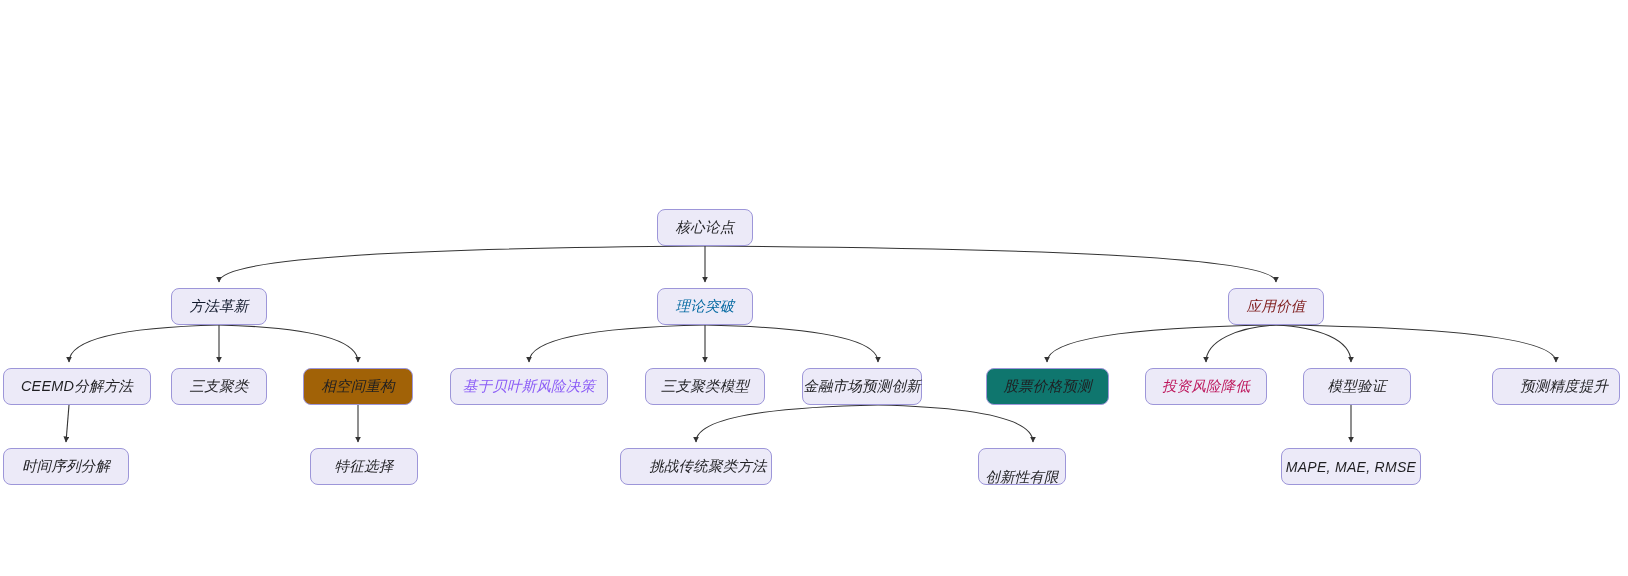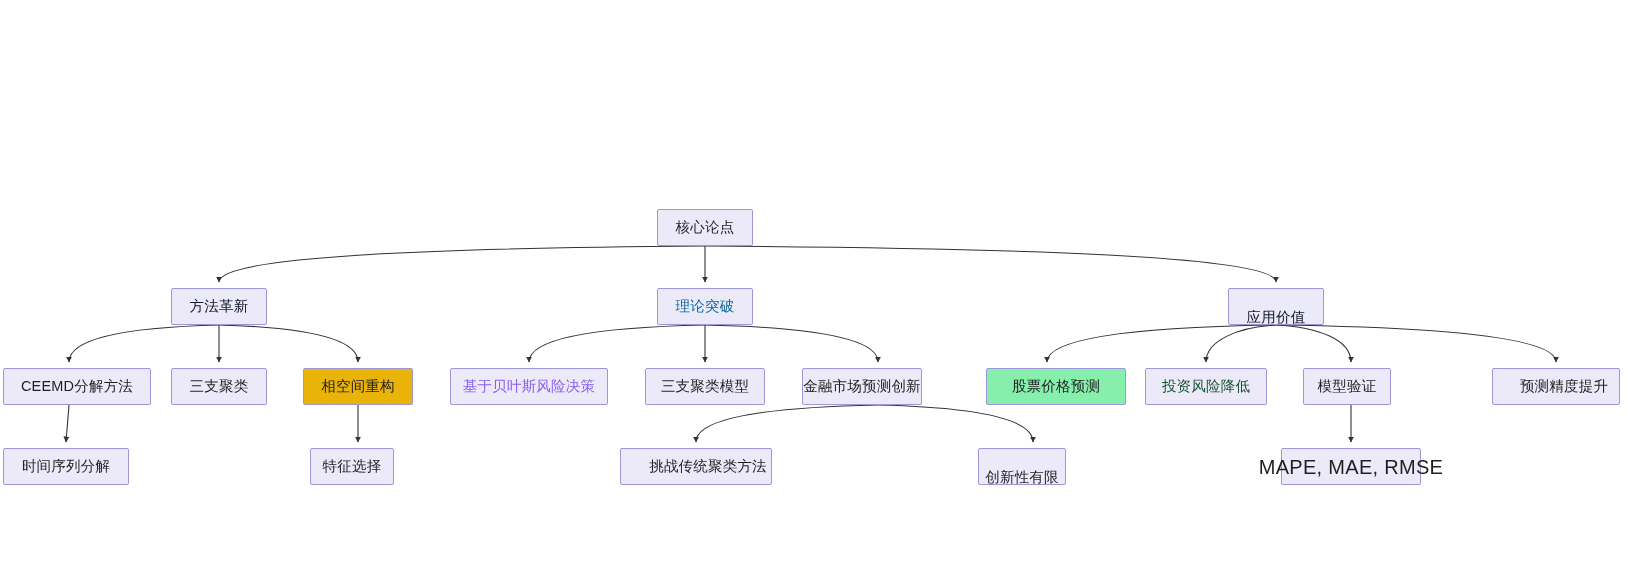--- a/index.html
+++ b/index.html
@@ -24,36 +24,37 @@
     top: 0;
     width: 1628px;
     height: 576px;
     pointer-events: none;
   }
   .node {
     position: absolute;
     box-sizing: border-box;
     background: #ECEAF8;
     border: 1px solid #9D96D9;
-    border-radius: 2px;
+    border-radius: 8px;
     display: flex;
     align-items: center;
     justify-content: center;
     color: #1f1f22;
     font-size: 14.5px;
     line-height: 1;
     white-space: nowrap;
     letter-spacing: 0.2px;
+    font-style: italic;
   }
   .node .label {
     display: block;
     padding: 0 4px;
   }
   .node.latin .label {
-    font-size: 20px;
+    font-size: 14px;
     letter-spacing: 0.3px;
   }
 </style>
 </head>
 <body>
 
 <div id="canvas">
   <svg id="edge-layer" viewBox="0 0 1628 576" xmlns="http://www.w3.org/2000/svg">
     <defs>
       <marker id="arrow" viewBox="0 0 10 10" refX="9" refY="5" markerWidth="5.5" markerHeight="5.5" orient="auto-start-reverse">
@@ -84,57 +85,57 @@
   <div id="node-layer">
       <div class="node" style="left: 657px; top: 209px; width: 96px; height: 37px; background: rgb(236, 234, 248); border-color: rgb(157, 150, 217); color: rgb(31, 31, 34);">
         <span class="label">核心论点</span>
       </div>
       <div class="node" style="left: 171px; top: 288px; width: 96px; height: 37px; background: rgb(236, 234, 248); border-color: rgb(157, 150, 217); color: #0f172a;">
         <span class="label">方法革新</span>
       </div>
       <div class="node" style="left: 657px; top: 288px; width: 96px; height: 37px; background: rgb(236, 234, 248); border-color: rgb(157, 150, 217); color: #0369a1;">
         <span class="label">理论突破</span>
       </div>
-      <div class="node" style="left: 1228px; top: 288px; width: 96px; height: 37px; background: rgb(236, 234, 248); border-color: rgb(157, 150, 217); color: #0f172a; align-items: flex-end;">
+      <div class="node" style="left: 1228px; top: 288px; width: 96px; height: 37px; background: rgb(236, 234, 248); border-color: rgb(157, 150, 217); color: #7f1d1d;">
         <span class="label">应用价值</span>
       </div>
       <div class="node" style="left: 3px; top: 368px; width: 148px; height: 37px; background: rgb(236, 234, 248); border-color: rgb(157, 150, 217); color: rgb(31, 31, 34);">
         <span class="label">CEEMD分解方法</span>
       </div>
       <div class="node" style="left: 171px; top: 368px; width: 96px; height: 37px; background: rgb(236, 234, 248); border-color: rgb(157, 150, 217); color: rgb(31, 31, 34);">
         <span class="label">三支聚类</span>
       </div>
-      <div class="node" style="left: 303px; top: 368px; width: 110px; height: 37px; background: #eab308; border-color: rgb(157, 150, 217); color: rgb(31, 31, 34);">
+      <div class="node" style="left: 303px; top: 368px; width: 110px; height: 37px; background: #a16207; border-color: rgb(157, 150, 217); color: rgb(31, 31, 34);">
         <span class="label">相空间重构</span>
       </div>
       <div class="node" style="left: 450px; top: 368px; width: 158px; height: 37px; background: rgb(236, 234, 248); border-color: rgb(157, 150, 217); color: #8b5cf6;">
         <span class="label">基于贝叶斯风险决策</span>
       </div>
       <div class="node" style="left: 645px; top: 368px; width: 120px; height: 37px; background: rgb(236, 234, 248); border-color: rgb(157, 150, 217); color: rgb(31, 31, 34);">
         <span class="label">三支聚类模型</span>
       </div>
       <div class="node" style="left: 802px; top: 368px; width: 120px; height: 37px; background: rgb(236, 234, 248); border-color: rgb(157, 150, 217); color: rgb(31, 31, 34);">
         <span class="label">金融市场预测创新</span>
       </div>
-      <div class="node" style="left: 986px; top: 368px; width: 140px; height: 37px; background: #86efac; border-color: rgb(157, 150, 217); color: rgb(31, 31, 34);">
+      <div class="node" style="left: 986px; top: 368px; width: 123px; height: 37px; background: #0f766e; border-color: rgb(157, 150, 217); color: rgb(31, 31, 34);">
         <span class="label">股票价格预测</span>
       </div>
-      <div class="node" style="left: 1145px; top: 368px; width: 122px; height: 37px; background: rgb(236, 234, 248); border-color: rgb(157, 150, 217); color: #14532d;">
+      <div class="node" style="left: 1145px; top: 368px; width: 122px; height: 37px; background: rgb(236, 234, 248); border-color: rgb(157, 150, 217); color: #be185d;">
         <span class="label">投资风险降低</span>
       </div>
-      <div class="node" style="left: 1303px; top: 368px; width: 88px; height: 37px; background: rgb(236, 234, 248); border-color: rgb(157, 150, 217); color: rgb(31, 31, 34);">
+      <div class="node" style="left: 1303px; top: 368px; width: 108px; height: 37px; background: rgb(236, 234, 248); border-color: rgb(157, 150, 217); color: rgb(31, 31, 34);">
         <span class="label">模型验证</span>
       </div>
       <div class="node" style="left: 1492px; top: 368px; width: 128px; height: 37px; background: rgb(236, 234, 248); border-color: rgb(157, 150, 217); color: rgb(31, 31, 34); padding-left: 16px;">
         <span class="label">预测精度提升</span>
       </div>
       <div class="node" style="left: 3px; top: 448px; width: 126px; height: 37px; background: rgb(236, 234, 248); border-color: rgb(157, 150, 217); color: rgb(31, 31, 34);">
         <span class="label">时间序列分解</span>
       </div>
-      <div class="node" style="left: 310px; top: 448px; width: 84px; height: 37px; background: rgb(236, 234, 248); border-color: rgb(157, 150, 217); color: rgb(31, 31, 34);">
+      <div class="node" style="left: 310px; top: 448px; width: 108px; height: 37px; background: rgb(236, 234, 248); border-color: rgb(157, 150, 217); color: rgb(31, 31, 34);">
         <span class="label">特征选择</span>
       </div>
       <div class="node" style="left: 620px; top: 448px; width: 152px; height: 37px; background: rgb(236, 234, 248); border-color: rgb(157, 150, 217); color: rgb(31, 31, 34); padding-left: 24px;">
         <span class="label">挑战传统聚类方法</span>
       </div>
       <div class="node" style="left: 978px; top: 448px; width: 88px; height: 37px; background: rgb(236, 234, 248); border-color: rgb(157, 150, 217); color: rgb(31, 31, 34); align-items: flex-end;">
         <span class="label">创新性有限</span>
       </div>
       <div class="node latin" style="left: 1281px; top: 448px; width: 140px; height: 37px; background: rgb(236, 234, 248); border-color: rgb(157, 150, 217); color: rgb(31, 31, 34);">
         <span class="label">MAPE, MAE, RMSE</span>

